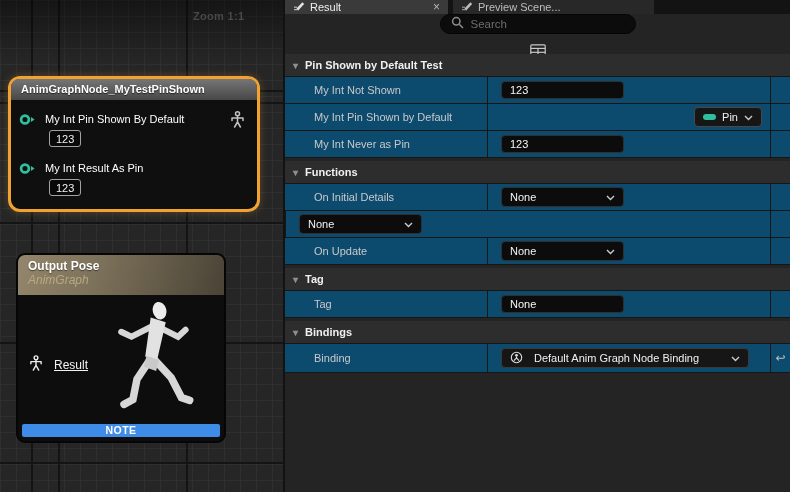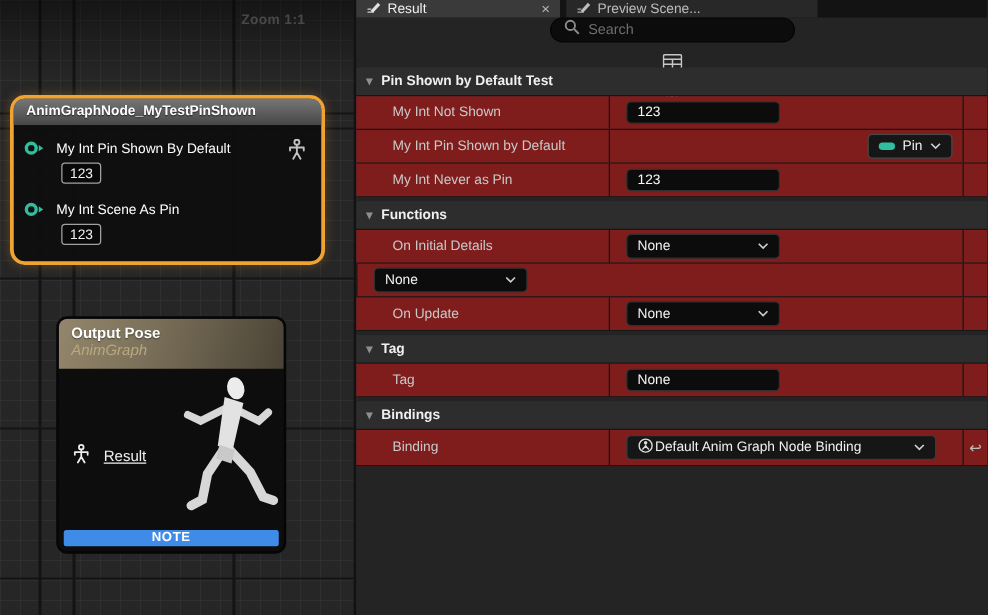--- a/index.html
+++ b/index.html
@@ -40,21 +40,21 @@
   .pin-entry .pin-label { margin-left:26px; font-size:11px; color:#fdfdfd; white-space:nowrap; }
   .node-value-box {
     display:inline-block; margin-left:30px; margin-top:3px;
     border:1px solid #a2a2a2; border-radius:3px; background:rgba(0,0,0,.35);
     padding:0 6px; height:17px; line-height:16px; font-size:11px; color:#efefef;
   }
   .pose-watch { position:absolute; right:12px; top:32px; }
 
   
   .node-output {
-    position:absolute; left:45px; top:253px; width:184px; height:190px;
+    position:absolute; left:16px; top:253px; width:210px; height:190px;
     background:#0d0d0d; border:2px solid #060606; border-radius:9px; overflow:hidden;
   }
   .node-output-header {
     height:40px; padding:4px 10px 0 10px;
     background:linear-gradient(105deg,#93866c 0%, #7b7059 40%, #4a4336 100%);
   }
   .node-output-title { font-size:12px; font-weight:bold; color:#fff; text-shadow:0 1px 1px rgba(0,0,0,.5); }
   .node-output-subtitle { font-size:12px; font-style:italic; color:#b9a982; }
   .result-row { position:absolute; left:11px; top:100px; display:flex; align-items:center; gap:11px; color:#f2f2f2; font-size:12px;text-decoration:underline; }
   .mannequin { position:absolute; left:58px; top:42px; }
@@ -87,41 +87,41 @@
   .gear-glyph { font-size:15px; color:#c6c6c6; line-height:15px; }
 
   .sections { position:absolute; left:0; right:0; top:54px; }
   .section + .section { margin-top:3px; }
   .cat-header {
     height:23px; background:#2d2d2d; border-bottom:1px solid #161616;
     display:flex; align-items:center; gap:7px; padding-left:8px;
     font-size:11px; font-weight:bold; color:#f0f0f0;
   }
   .cat-arrow { color:#8f8f8f; font-size:10px; }
-  .prop-row { height:27px; background:#7f1d1d; border-bottom:1px solid #161616; display:flex;justify-content:space-between; }
+  .prop-row { height:27px; background:#0c4a6e; border-bottom:1px solid #161616; display:flex;justify-content:space-between; }
   .cell-name { width:202px; display:flex; align-items:center; padding-left:29px; font-size:11px; color:#c9c9c9; white-space:nowrap; }
   .cell-value { flex:1; border-left:1px solid #161616; display:flex; align-items:center; padding-left:13px; position:relative; }
   .cell-reset { width:20px; border-left:1px solid #161616; display:flex; align-items:center; justify-content:center; color:#bdbdbd; font-size:12px; }
 
   .text-input {
     width:123px; height:18px; background:#0c0c0c; border:1px solid #303030; border-radius:4px;
     color:#f7f7f7; font-size:11px; padding:0 8px; font-family:inherit; outline:none;
   }
   .combo {
     width:123px; height:20px; background:#0c0c0c; border:1px solid #303030; border-radius:4px;
     color:#f2f2f2; font-size:11px; display:flex; align-items:center; justify-content:space-between; padding:0 8px;
   }
   .pin-combo {
     position:absolute; right:8px; top:3px; height:20px; background:#161616; border:1px solid #484848; border-radius:4px;
     display:flex; align-items:center; gap:6px; padding:0 8px; color:#f0f0f0; font-size:11px;
   }
   .pin-pill { width:13px; height:6px; border-radius:3px; background:#2fbf9f; }
   .binding-combo {
     width:248px; height:20px; background:#161616; border:1px solid #3a3a3a; border-radius:4px;
-    display:flex; align-items:center; gap:1px; padding:0 8px; color:#f0f0f0; font-size:11px; white-space:nowrap;
+    display:flex; align-items:center; gap:11px; padding:0 8px; color:#f0f0f0; font-size:11px; white-space:nowrap;
   }
   .binding-combo .chev { margin-left:auto; }
 </style>
 </head>
 <body>
 
 <div class="stage">
 
   <div class="graph">
     <div class="zoom-label">Zoom 1:1</div>
@@ -149,21 +149,21 @@
         </svg>
       </span>
 
       <div class="pin-entry" style="top:79px;">
         <span class="pin-icon">
           <svg width="18" height="13" viewBox="0 0 18 13">
               <circle cx="6" cy="6.5" r="3.9" fill="none" stroke="#2fbf9f" stroke-width="2.7"></circle>
               <path d="M12 4 L15.6 6.5 L12 9 Z" fill="#2fbf9f"></path>
             </svg>
         </span>
-        <span class="pin-label">My Int Scene As Pin</span><br>
+        <span class="pin-label">My Int Result As Pin</span><br>
         <span class="node-value-box">123</span>
       </div>
     </div>
 
     <div class="node-output">
       <div class="node-output-header">
         <div class="node-output-title">Output Pose</div>
         <div class="node-output-subtitle">AnimGraph</div>
       </div>
 

